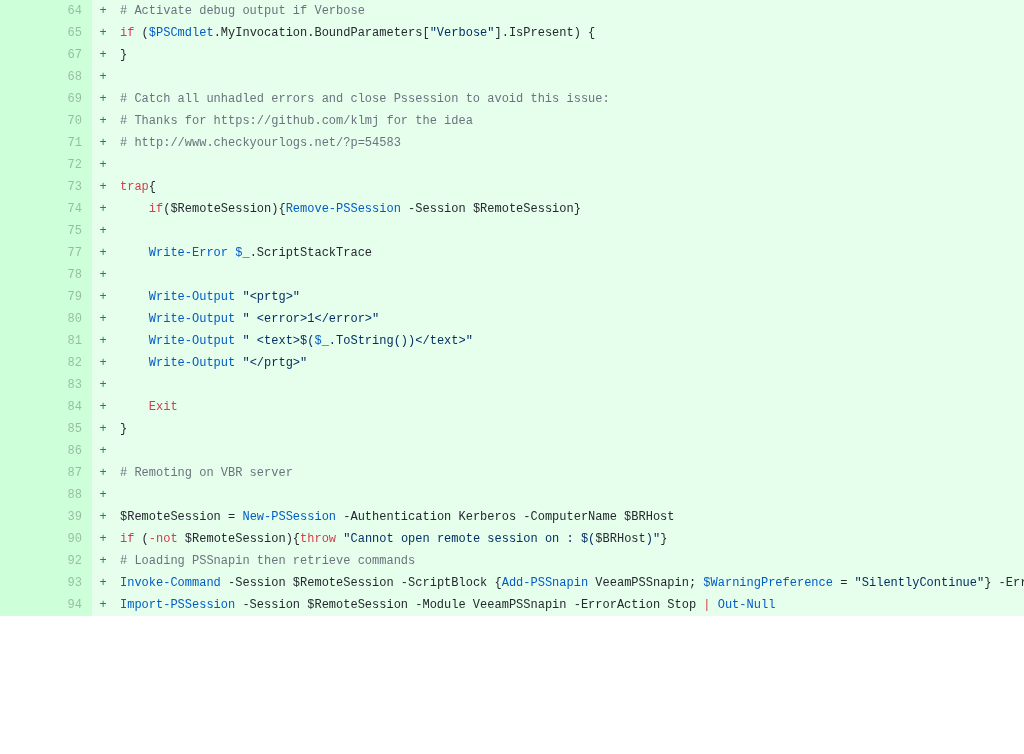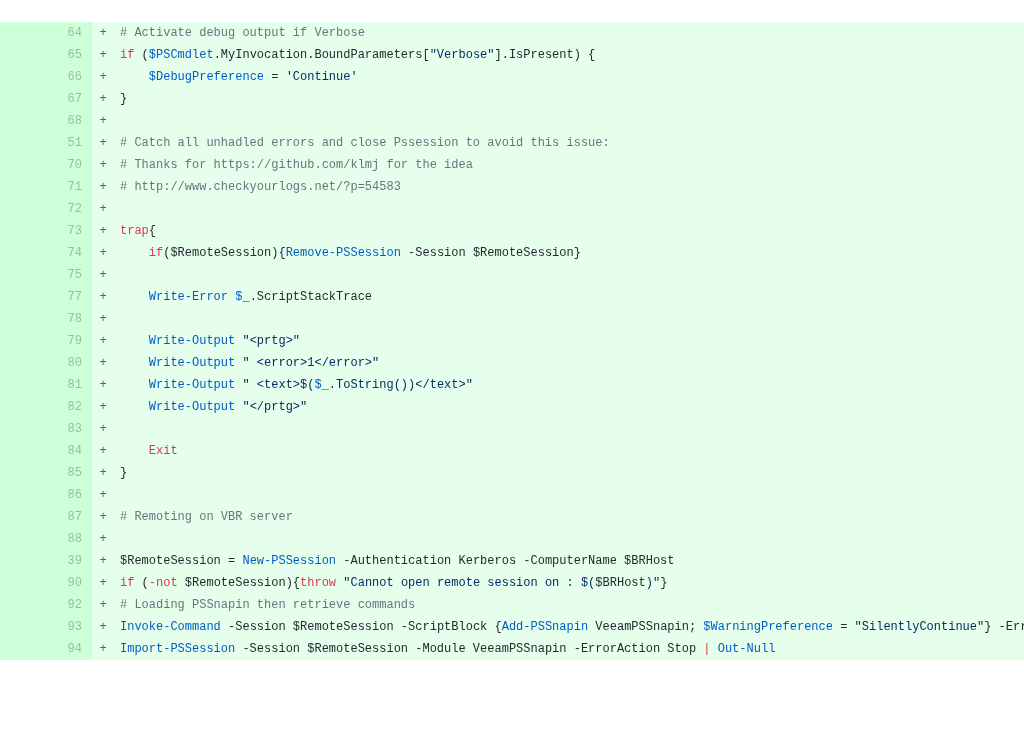--- a/index.html
+++ b/index.html
@@ -7,21 +7,20 @@
     padding: 0;
     background: #ffffff;
     font-family: "SFMono-Regular", Consolas, "Liberation Mono", Menlo, monospace;
     font-size: 12px;
     line-height: 22px;
     color: #24292e;
   }
   .diff-wrapper {
     width: 1024px;
     background: #7f1d1d;
-    margin-top: 22px;
   }
   table.diff {
     border-collapse: collapse;
     width: 100%;
     table-layout: fixed;
   }
   td {
     padding: 0;
     vertical-align: top;
     white-space: pre;
@@ -80,39 +79,33 @@
           <td class="code"><span class="tok-comment"># Activate debug output if Verbose</span></td>
         </tr>
         <tr>
           <td class="lno-left"></td>
           <td class="lno-right">65</td>
           <td class="marker">+</td>
           <td class="code"><span class="tok-keyword">if</span><span class="tok-punct"> (</span><span class="tok-builtin">$PSCmdlet</span><span class="tok-punct">.MyInvocation.BoundParameters[</span><span class="tok-string">"Verbose"</span><span class="tok-punct">].IsPresent) {</span></td>
         </tr>
         <tr>
           <td class="lno-left"></td>
-          <td class="lno-right">66</td>
-          <td class="marker">+</td>
-          <td class="code">    <span class="tok-builtin">$DebugPreference</span><span class="tok-punct"> = </span><span class="tok-string">'Continue'</span></td>
-        </tr>
-        <tr>
-          <td class="lno-left"></td>
           <td class="lno-right">67</td>
           <td class="marker">+</td>
           <td class="code"><span class="tok-punct">}</span></td>
         </tr>
         <tr>
           <td class="lno-left"></td>
           <td class="lno-right">68</td>
           <td class="marker">+</td>
           <td class="code"></td>
         </tr>
         <tr>
           <td class="lno-left"></td>
-          <td class="lno-right">51</td>
+          <td class="lno-right">69</td>
           <td class="marker">+</td>
           <td class="code"><span class="tok-comment"># Catch all unhadled errors and close Pssession to avoid this issue:</span></td>
         </tr>
         <tr>
           <td class="lno-left"></td>
           <td class="lno-right">70</td>
           <td class="marker">+</td>
           <td class="code"><span class="tok-comment"># Thanks for https://github.com/klmj for the idea</span></td>
         </tr>
         <tr>

